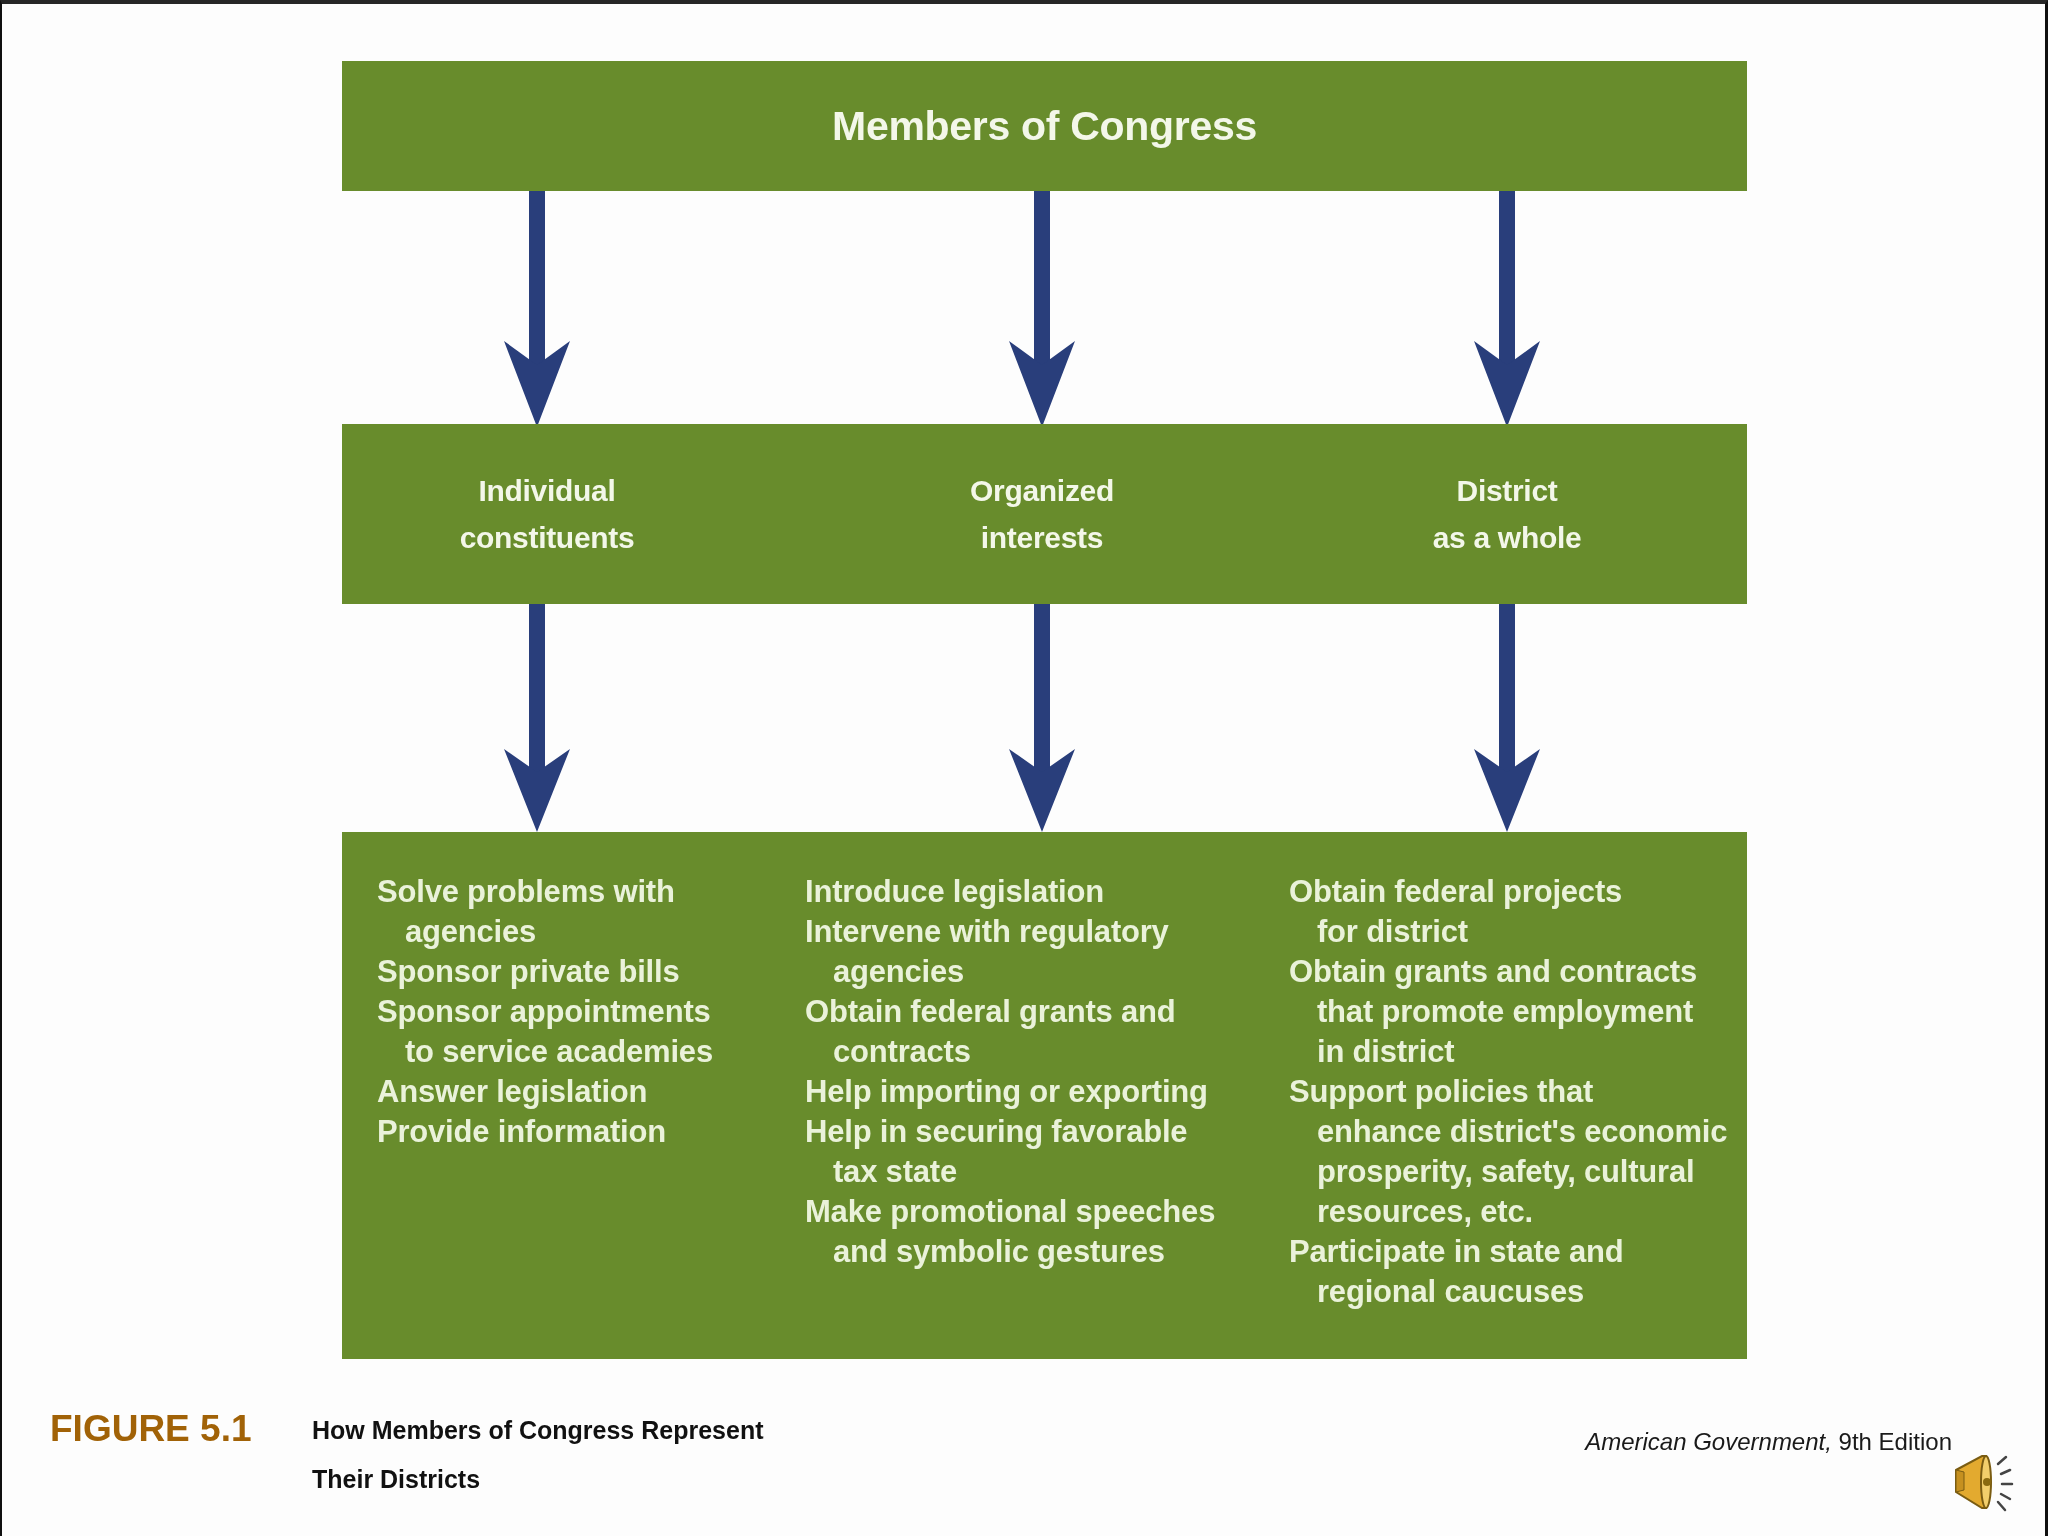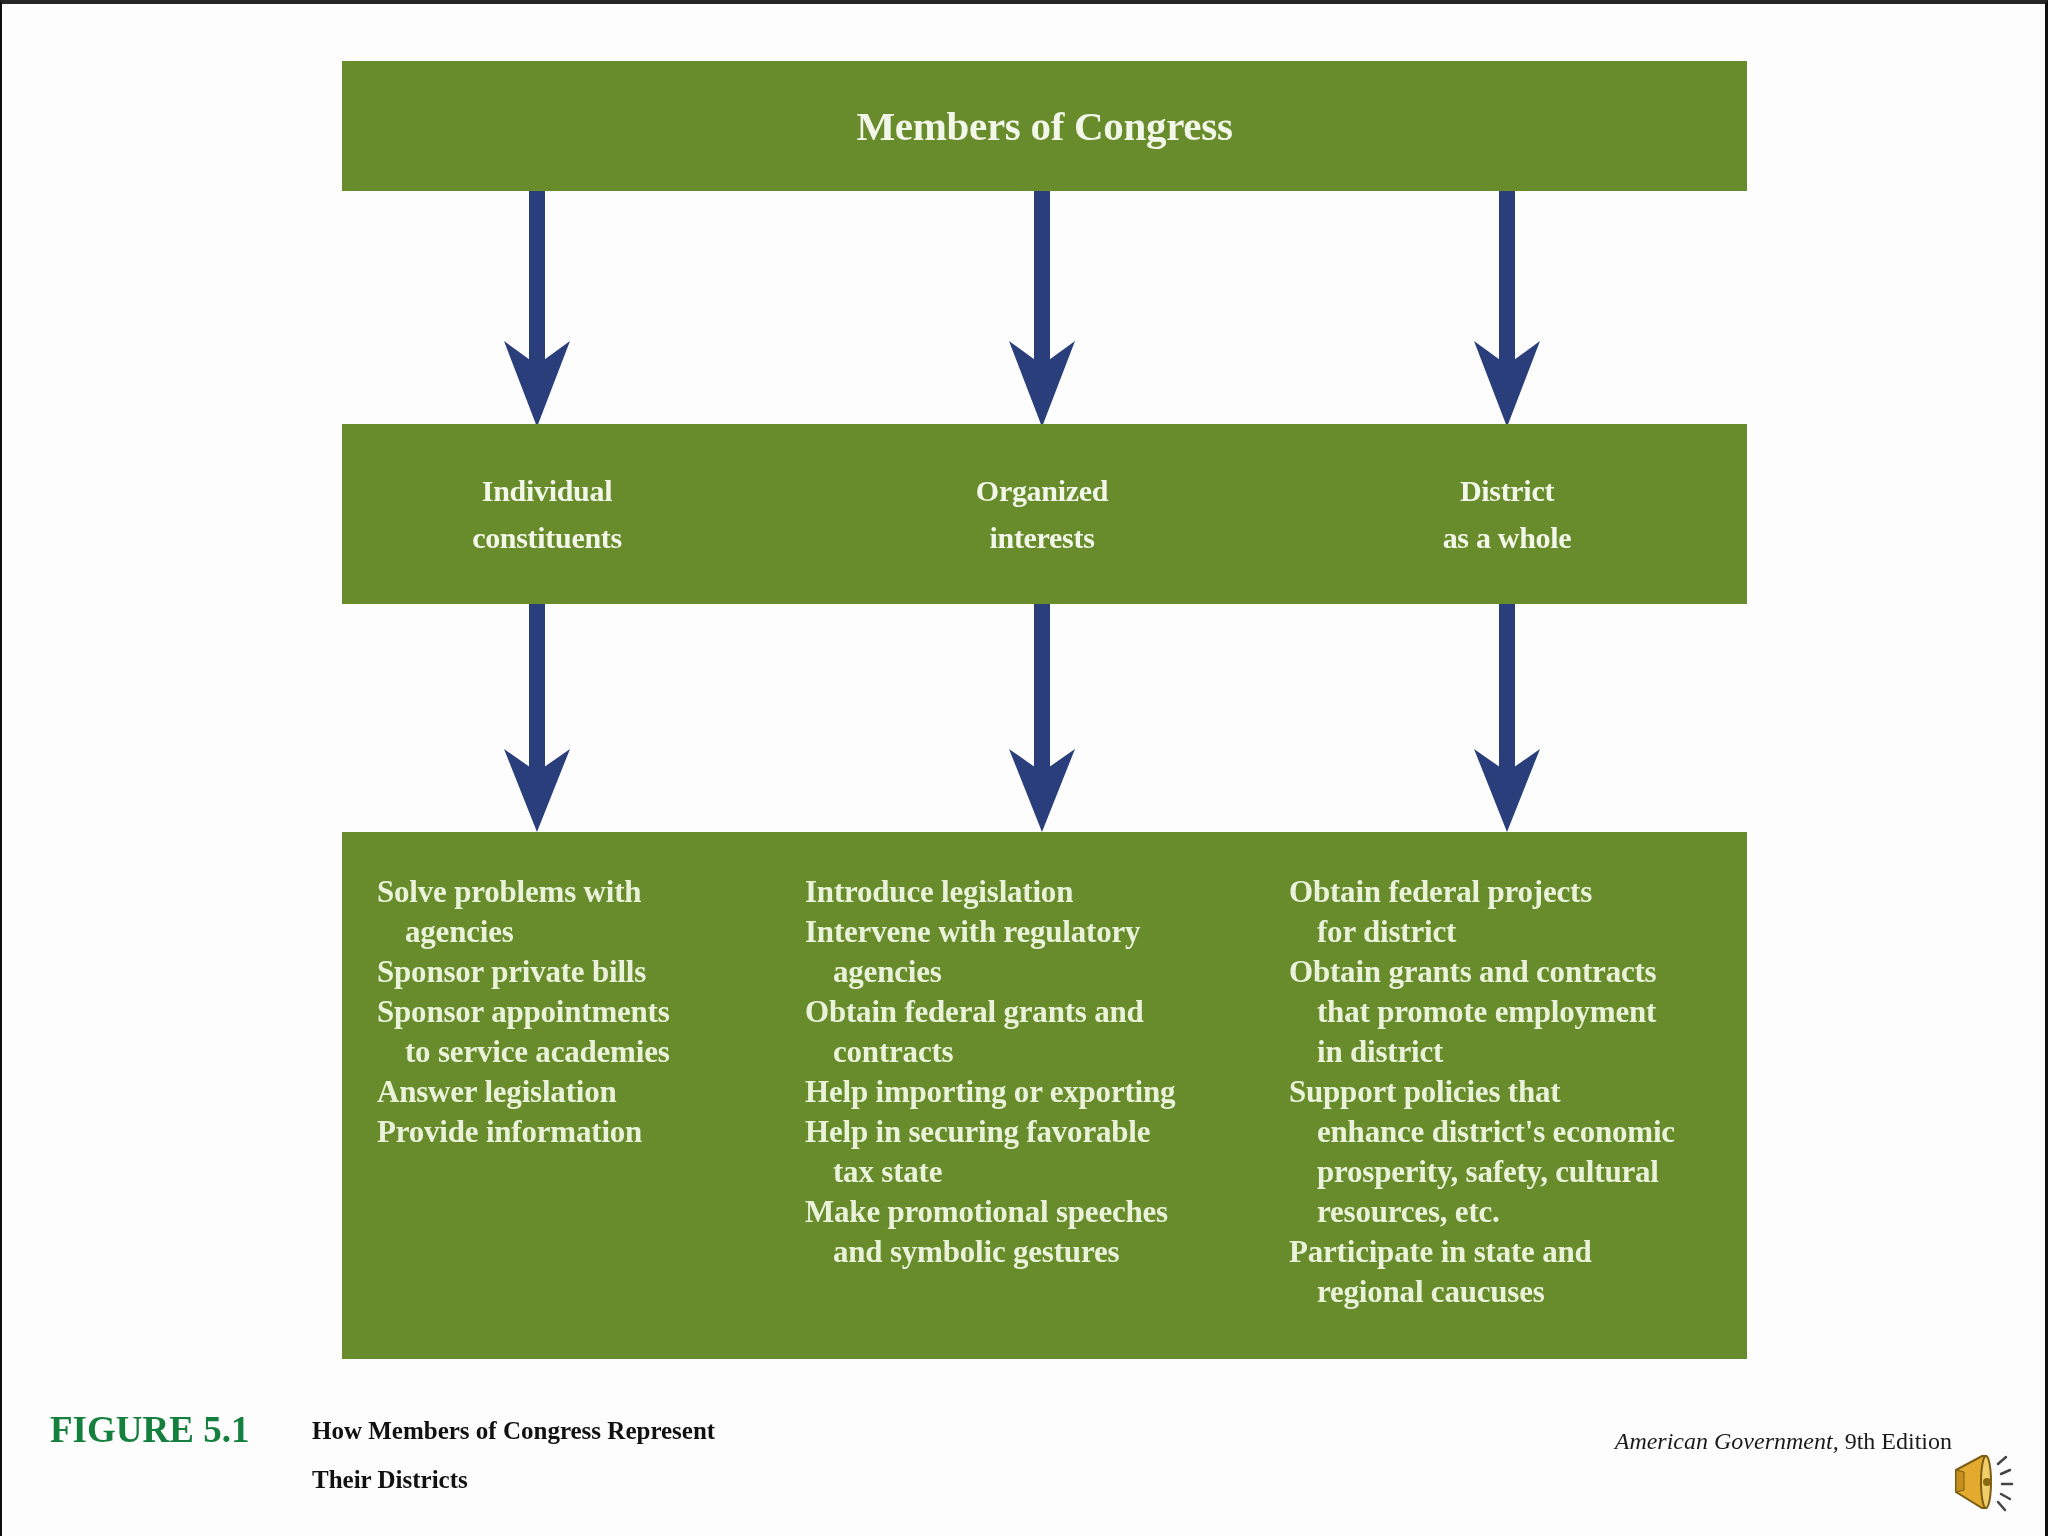--- a/index.html
+++ b/index.html
@@ -1,41 +1,41 @@
 <!DOCTYPE html>
 <html><head>
 <meta charset="utf-8">
 <style>
   html,body{margin:0;padding:0;background:#e9e9e9;}
   .page{
     position:relative; width:2048px; height:1536px; overflow:hidden;
     background:#fdfdfd; box-sizing:border-box;
     border-top:4px solid #262626; border-left:2px solid #101010; border-right:3px solid #101010;
-    font-family:Liberation Serif, serif;
+    font-family:Liberation Sans, sans-serif;
   }
   .bar{ position:absolute; background:#688C2C; }
   .bar1{ left:340px; top:57px;  width:1405px; height:130px; display:flex; align-items:center; justify-content:center; }
   .bar1-text{ color:#F3F7E9; font-size:41px; font-weight:bold; letter-spacing:-0.3px; }
   .bar2{ left:340px; top:420px; width:1405px; height:180px; }
   .bar2-label{ position:absolute; top:0; height:180px; width:380px;
     display:flex; flex-direction:column; align-items:center; justify-content:center;
     color:#F3F7E9; font-size:30px; font-weight:bold; line-height:47px; letter-spacing:-0.3px; text-align:center;}
   .bar2-label div{ white-space:nowrap; }
   .lbl1{ left:15px; } .lbl2{ left:510px; } .lbl3{ left:975px; }
   .box3{ left:340px; top:828px; width:1405px; height:527px; }
   .col{ position:absolute; top:40px; color:#EAF2DA; font-size:31px; font-weight:bold;
         line-height:40px; letter-spacing:-0.2px; }
   .col div{ white-space:nowrap; }
   .col .cont{ padding-left:28px; }
   .col1{ left:35px;  width:360px; }
   .col2{ left:463px; width:470px; }
   .col3{ left:947px; width:455px; }
   .arrow{ position:absolute; width:70px; }
   .caption{ position:absolute; left:48px; top:1404px; }
-  .cap-label{ position:absolute; left:0; top:0; color:#15803d; font-size:37px; font-weight:bold; white-space:nowrap; }
+  .cap-label{ position:absolute; left:0; top:0; color:#a16207; font-size:37px; font-weight:bold; white-space:nowrap; }
   .cap-title{ position:absolute; left:262px; top:-2px; color:#111; font-size:25px; font-weight:bold; line-height:49px; }
   .cap-title div{ white-space:nowrap; }
   .footer{ position:absolute; right:93px; top:1424px; text-align:right; color:#1a1a1a; }
   .footer-line1{ font-size:24px; white-space:nowrap; }
   .footer-line1 .book{ font-style:italic; }
   .footer-line2{ font-size:26px; margin-top:6px; white-space:nowrap; }
   .speaker{ position:absolute; left:1950px; top:1448px; width:66px; height:66px; }
 </style>
 </head>
 <body>

